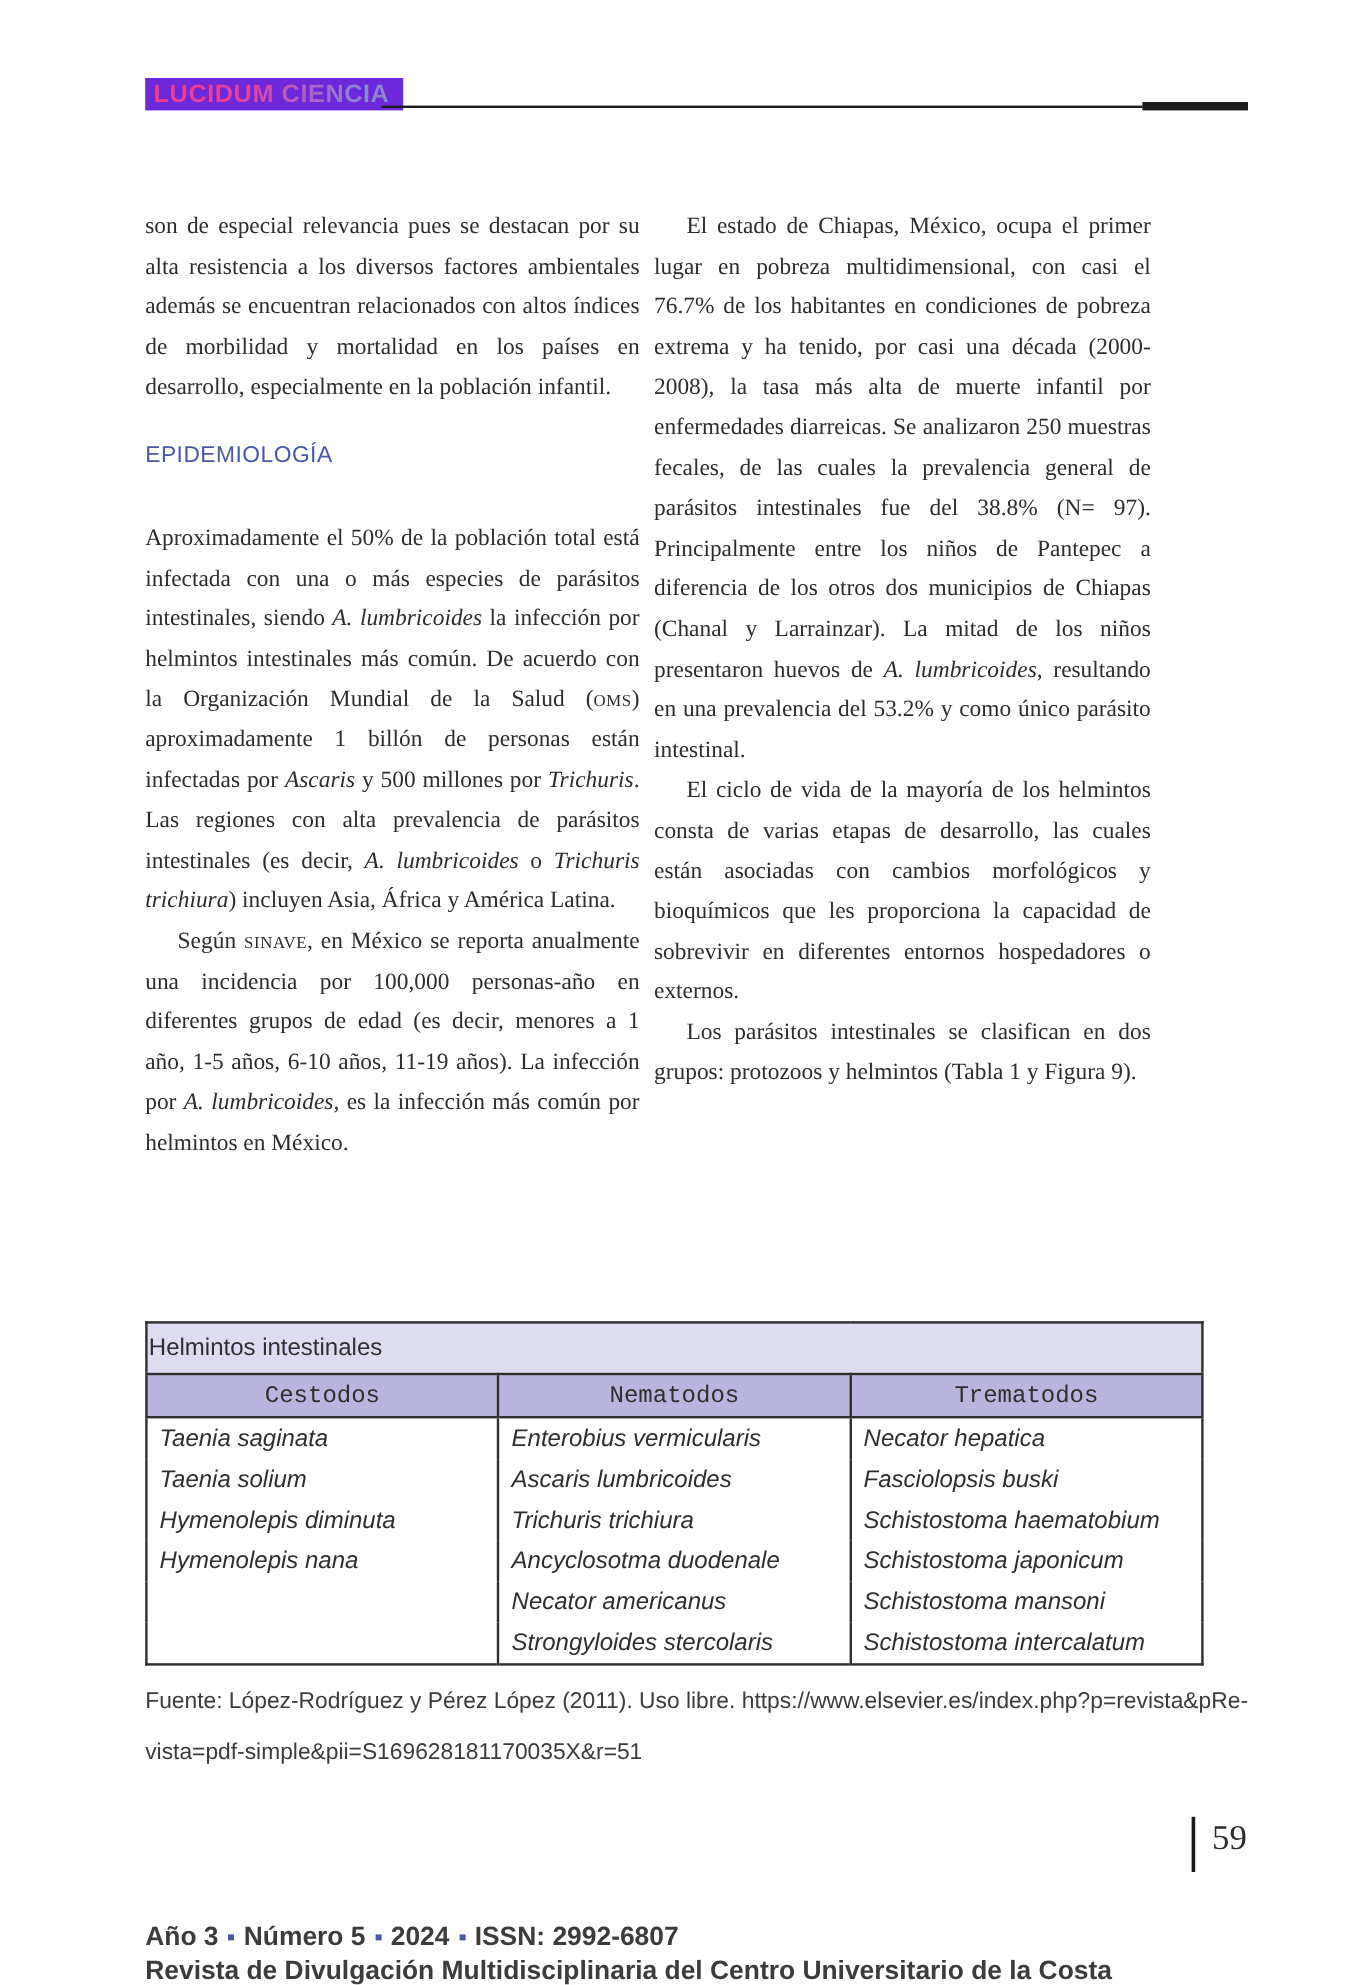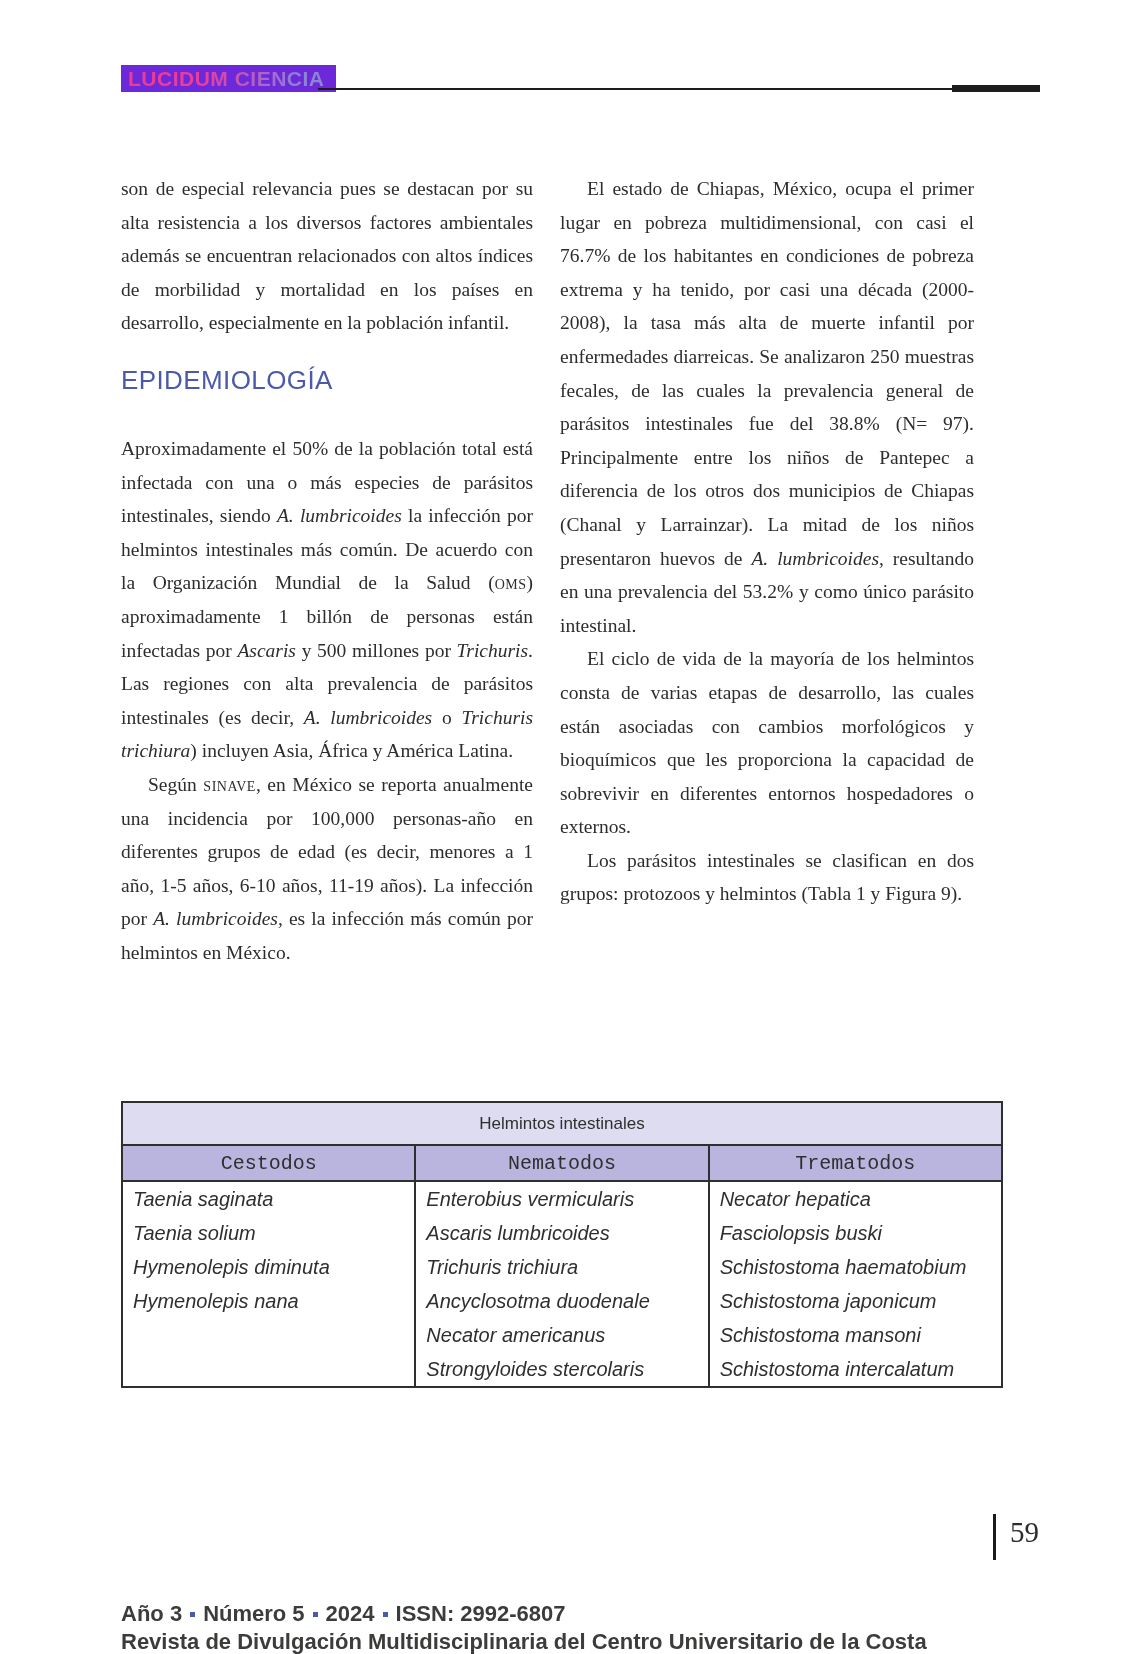--- a/index.html
+++ b/index.html
@@ -28,43 +28,43 @@
     font-family:"Liberation Sans", sans-serif;font-weight:700;font-size:21px;
     letter-spacing:.5px;white-space:nowrap;
     background:linear-gradient(90deg,var(--logo-pink) 0%,#e83f9c 38%,#b55cc0 62%,var(--logo-purple) 84%,#8a8ad0 100%);
     -webkit-background-clip:text;background-clip:text;color:transparent;
   }
   .header-rule{position:absolute;left:318px;top:88px;width:634px;height:2px;background:var(--rule);}
   .header-rule-thick{position:absolute;left:952px;top:85px;width:88px;height:7px;background:var(--rule);}
   
   .content{position:absolute;left:121px;top:172px;width:853px;display:flex;}
   .col{width:412px;font-size:19.5px;line-height:33.6px;text-align:justify;hyphens:auto;}
-  .col-right{width:414px;margin-left:27px;}
+  .col-right{width:414px;margin-left:12px;}
   .col p{margin:0;}
   .col p.indent{text-indent:27px;}
   .col h2{
     font-family:"Liberation Sans", sans-serif;font-weight:400;color:var(--accent);
-    font-size:26px;line-height:24px;letter-spacing:.4px;margin:28px 0 40px 0;text-align:left;
+    font-size:19px;line-height:24px;letter-spacing:.4px;margin:28px 0 40px 0;text-align:left;
   }
   .col em{font-style:italic;}
   .sc{font-variant:small-caps;letter-spacing:.5px;}
   
   .table-caption{
     position:absolute;left:121px;top:1062px;
     font-family:"Liberation Sans", sans-serif;font-size:20px;color:var(--muted);
   }
   .cap-label{color:var(--caption-blue);margin-right:7px;}
   .ptable{
     position:absolute;left:121px;top:1101px;width:882px;table-layout:fixed;
     border-collapse:collapse;border:2px solid var(--tbl-border);
     font-family:"Liberation Sans", sans-serif;color:var(--tbl-border);
   }
   .ptable td{vertical-align:middle;}
   .ptable .tt td{
-    background:var(--tbl-title-bg);text-align:center;font-size:17px;height:39px;
+    background:var(--tbl-title-bg);text-align:left;font-size:20px;height:39px;
     border-bottom:2px solid var(--tbl-border);
   }
   .ptable .th td{
     background:var(--tbl-head-bg);text-align:center;font-size:20px;height:32px;
     border-bottom:2px solid var(--tbl-border);
     font-family:Liberation Mono, monospace;
   }
   .ptable .tb td{font-style:italic;font-size:20px;height:32px;padding-left:10px;}
   .ptable .th td + td,.ptable .tb td + td{border-left:2px solid var(--tbl-border);}
   
@@ -147,20 +147,24 @@
           <td>Schistostoma mansoni</td>
         </tr>
         <tr class="tb">
           <td></td>
           <td>Strongyloides stercolaris</td>
           <td>Schistostoma intercalatum</td>
         </tr>
       </tbody>
   </table>
 
+  <div class="fuente" id="fuente">
+      <div>Fuente: López-Rodríguez y Pérez López (2011). Uso libre. https://www.elsevier.es/index.php?p=revista&amp;pRe-</div>
+      <div>vista=pdf-simple&amp;pii=S169628181170035X&amp;r=51</div>
+    </div>
 
   <div class="footer">
     <div id="footer-meta"><span>Año 3</span><span class="sep-sq"></span><span>Número 5</span><span class="sep-sq"></span><span>2024</span><span class="sep-sq"></span><span>ISSN: 2992-6807</span></div>
     <div>Revista de Divulgación Multidisciplinaria del Centro Universitario de la Costa</div>
   </div>
 
   <div class="pagenum">
     <span>59</span>
   </div>
 

